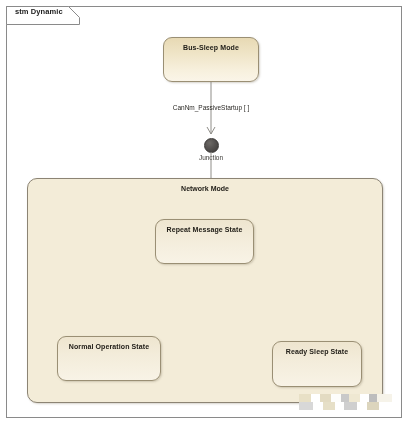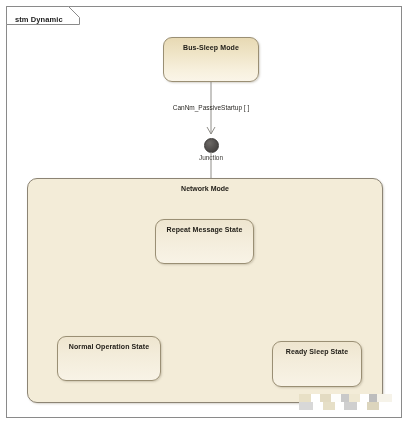--- a/index.html
+++ b/index.html
@@ -36,21 +36,21 @@
     position: absolute;
     left: 6px;
     top: 6px;
     height: 18px;
     box-sizing: border-box;
   }
   .frame-tab svg { display: block; }
   .frame-tab-label {
     position: absolute;
     left: 15px;
-    top: 15px;
+    top: 7px;
     font-size: 7.5px;
     font-weight: bold;
     color: #1a1a1a;
     letter-spacing: 0.1px;
     white-space: nowrap;
   }
 
   
   .state {
     position: absolute;

